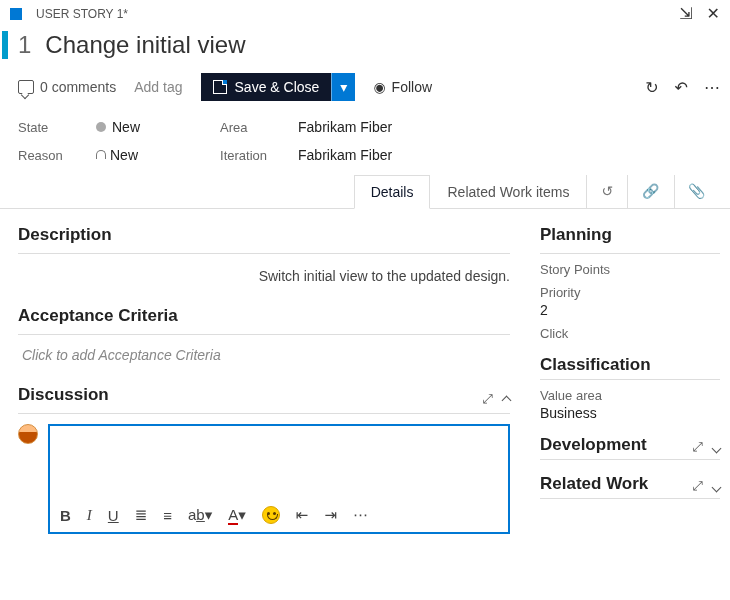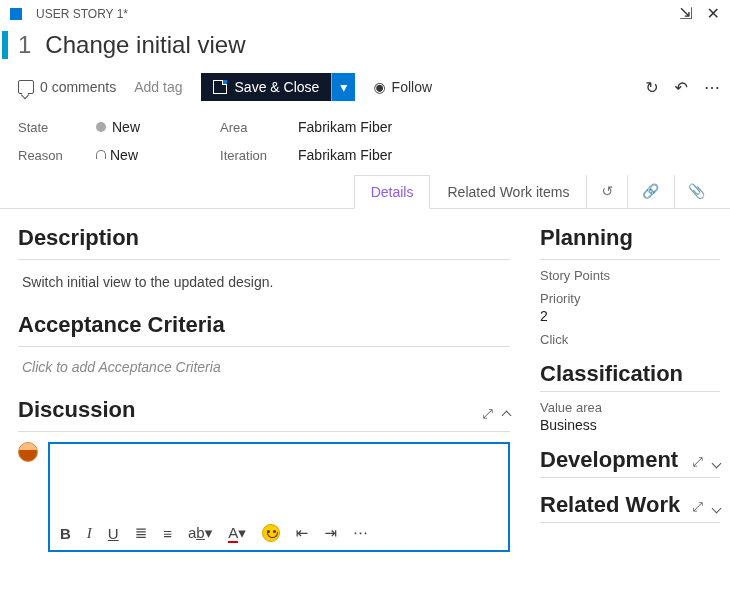--- a/index.html
+++ b/index.html
@@ -30,28 +30,28 @@
   .tb-extra span{cursor:pointer; font-size:16px;}
   .fields { display: flex; padding: 6px 29px 12px 18px; gap: 80px; }
   .fcol { display: flex; flex-direction: column; gap: 12px; }
   .frow { display: flex; align-items: center; gap: 18px; }
   .flabel { width: 60px; color: #666; font-size: 13px; }
   .fval { color: #222; }
   .state-dot { width:10px;height:10px;border-radius:50%;background:#aaa;display:inline-block;margin-right:6px;}
   .lock-ic { display:inline-block;width:10px;height:9px;border:1.4px solid #777;border-bottom:none;border-radius:5px 5px 0 0;margin-right:4px;position:relative;top:-1px;}
   .tabs { display: flex; justify-content: flex-end; border-bottom: 1px solid #ddd; padding: 0 10px; }
   .tab { padding: 8px 16px; color: #555; cursor: pointer; border:1px solid transparent; border-bottom:none;}
-  .tab.active { color: #8b5cf6; border:1px solid #ddd; border-bottom:1px solid #fff; margin-bottom:-1px; background:#fff;}
+  .tab.active { color: #0f172a; border:1px solid #ddd; border-bottom:1px solid #fff; margin-bottom:-1px; background:#fff;}
   .tabicon { padding:8px 14px; color:#777; cursor:pointer; border-left:1px solid #ddd;}
   .body { display: flex; padding: 16px 10px 0 18px; gap: 30px; }
   .left { flex: 1; min-width: 0; }
   .right { width: 180px; flex-shrink: 0; }
-  .sec-title { font-size: 22px; color: #222; margin-bottom: 8px; font-weight:600;}
+  .sec-title { font-size: 17px; color: #222; margin-bottom: 8px; font-weight:600;}
   .sec-hr { border: none; border-top: 1px solid #ddd; margin-bottom: 8px; }
-  .desc-text { color: #444; padding: 6px 0 22px 4px; }
+  .desc-text { color: #444; padding: 6px 0 22px 4px; text-align: right; }
   .placeholder { color: #888; font-style: italic; padding: 4px 0 22px 4px; }
   .disc-head { display:flex; align-items:center; justify-content:space-between; }
   .disc-icons { display:flex; gap:10px; color:#555;}
   .disc-row { display:flex; gap:10px; margin-top:10px;}
   .disc-box { flex:1; border:2px solid #0078d4; min-height:110px; position:relative;}
   .disc-text { padding:10px;}
   .mention { color:#0078d4; border-bottom:1px dotted #c44;}
   .rte-bar { position:absolute; bottom:0; left:0; right:0; display:flex; align-items:center; gap:16px; padding:8px 10px; color:#444;}
   .rte-bar span{cursor:pointer; font-size:15px;}
   .bold{font-weight:700;font-size:17px;} .ital{font-style:italic;font-family:serif;font-size:17px;} .under{text-decoration:underline;}

